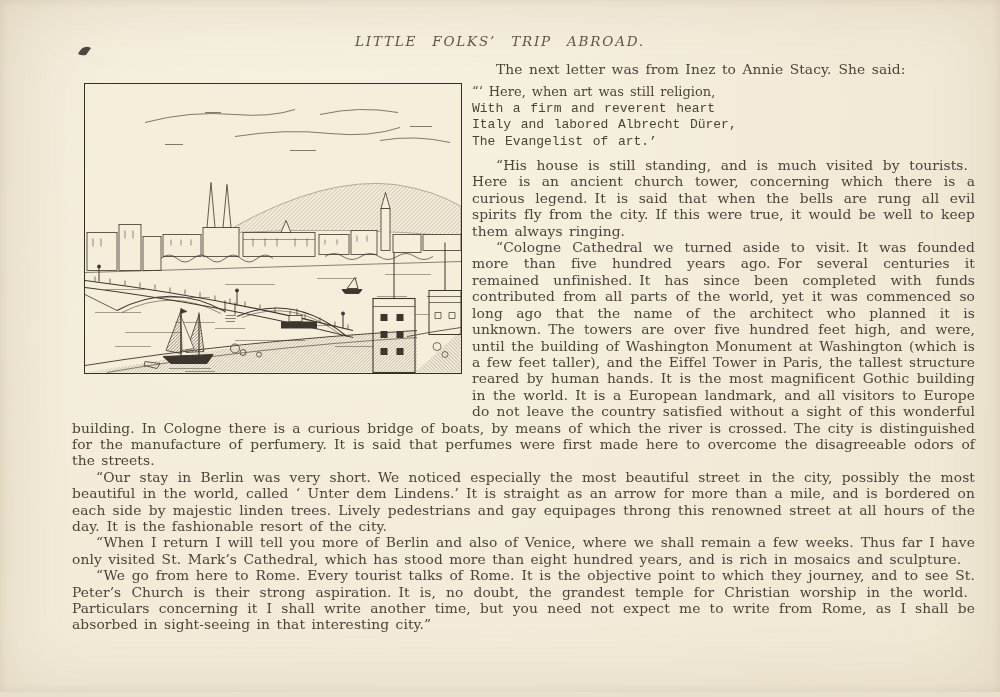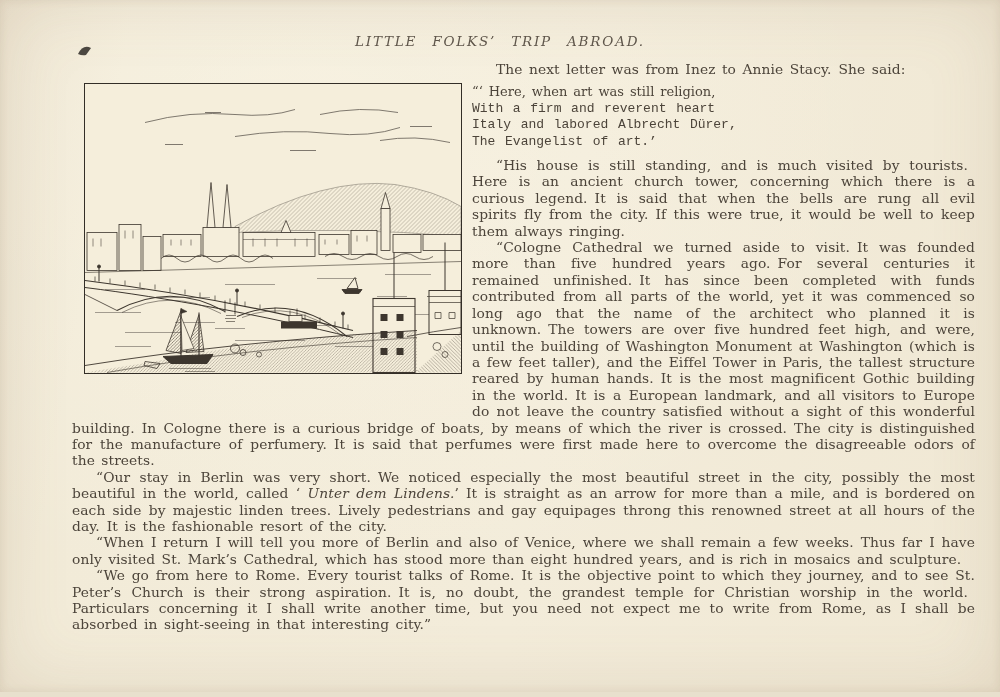--- a/index.html
+++ b/index.html
@@ -45,21 +45,21 @@
     text-align:justify;
     font-size:13.8px;
     line-height:16.4px;
     text-indent:24px;
     word-spacing:0.14em;
     letter-spacing:0.1px;
   }
   .poem { margin:7px 0 7px 100px; }
   .poem-line { font-size:13px; line-height:16.4px; word-spacing:0.14em; }
   .poem-line.cont { margin-left:26px;font-family:Liberation Mono, monospace; }
-  .italic { font-style:italic; }
+  .italic { }
 </style>
 </head>
 <body>
 
 <div class="page">
 
   <svg class="ink-mark" viewBox="0 0 18 16">
     <path d="M2 12 Q7 2 15 6 L10 13 Q6 14 2 12 Z" fill="#2e2a26" opacity="0.85"></path>
   </svg>
 

